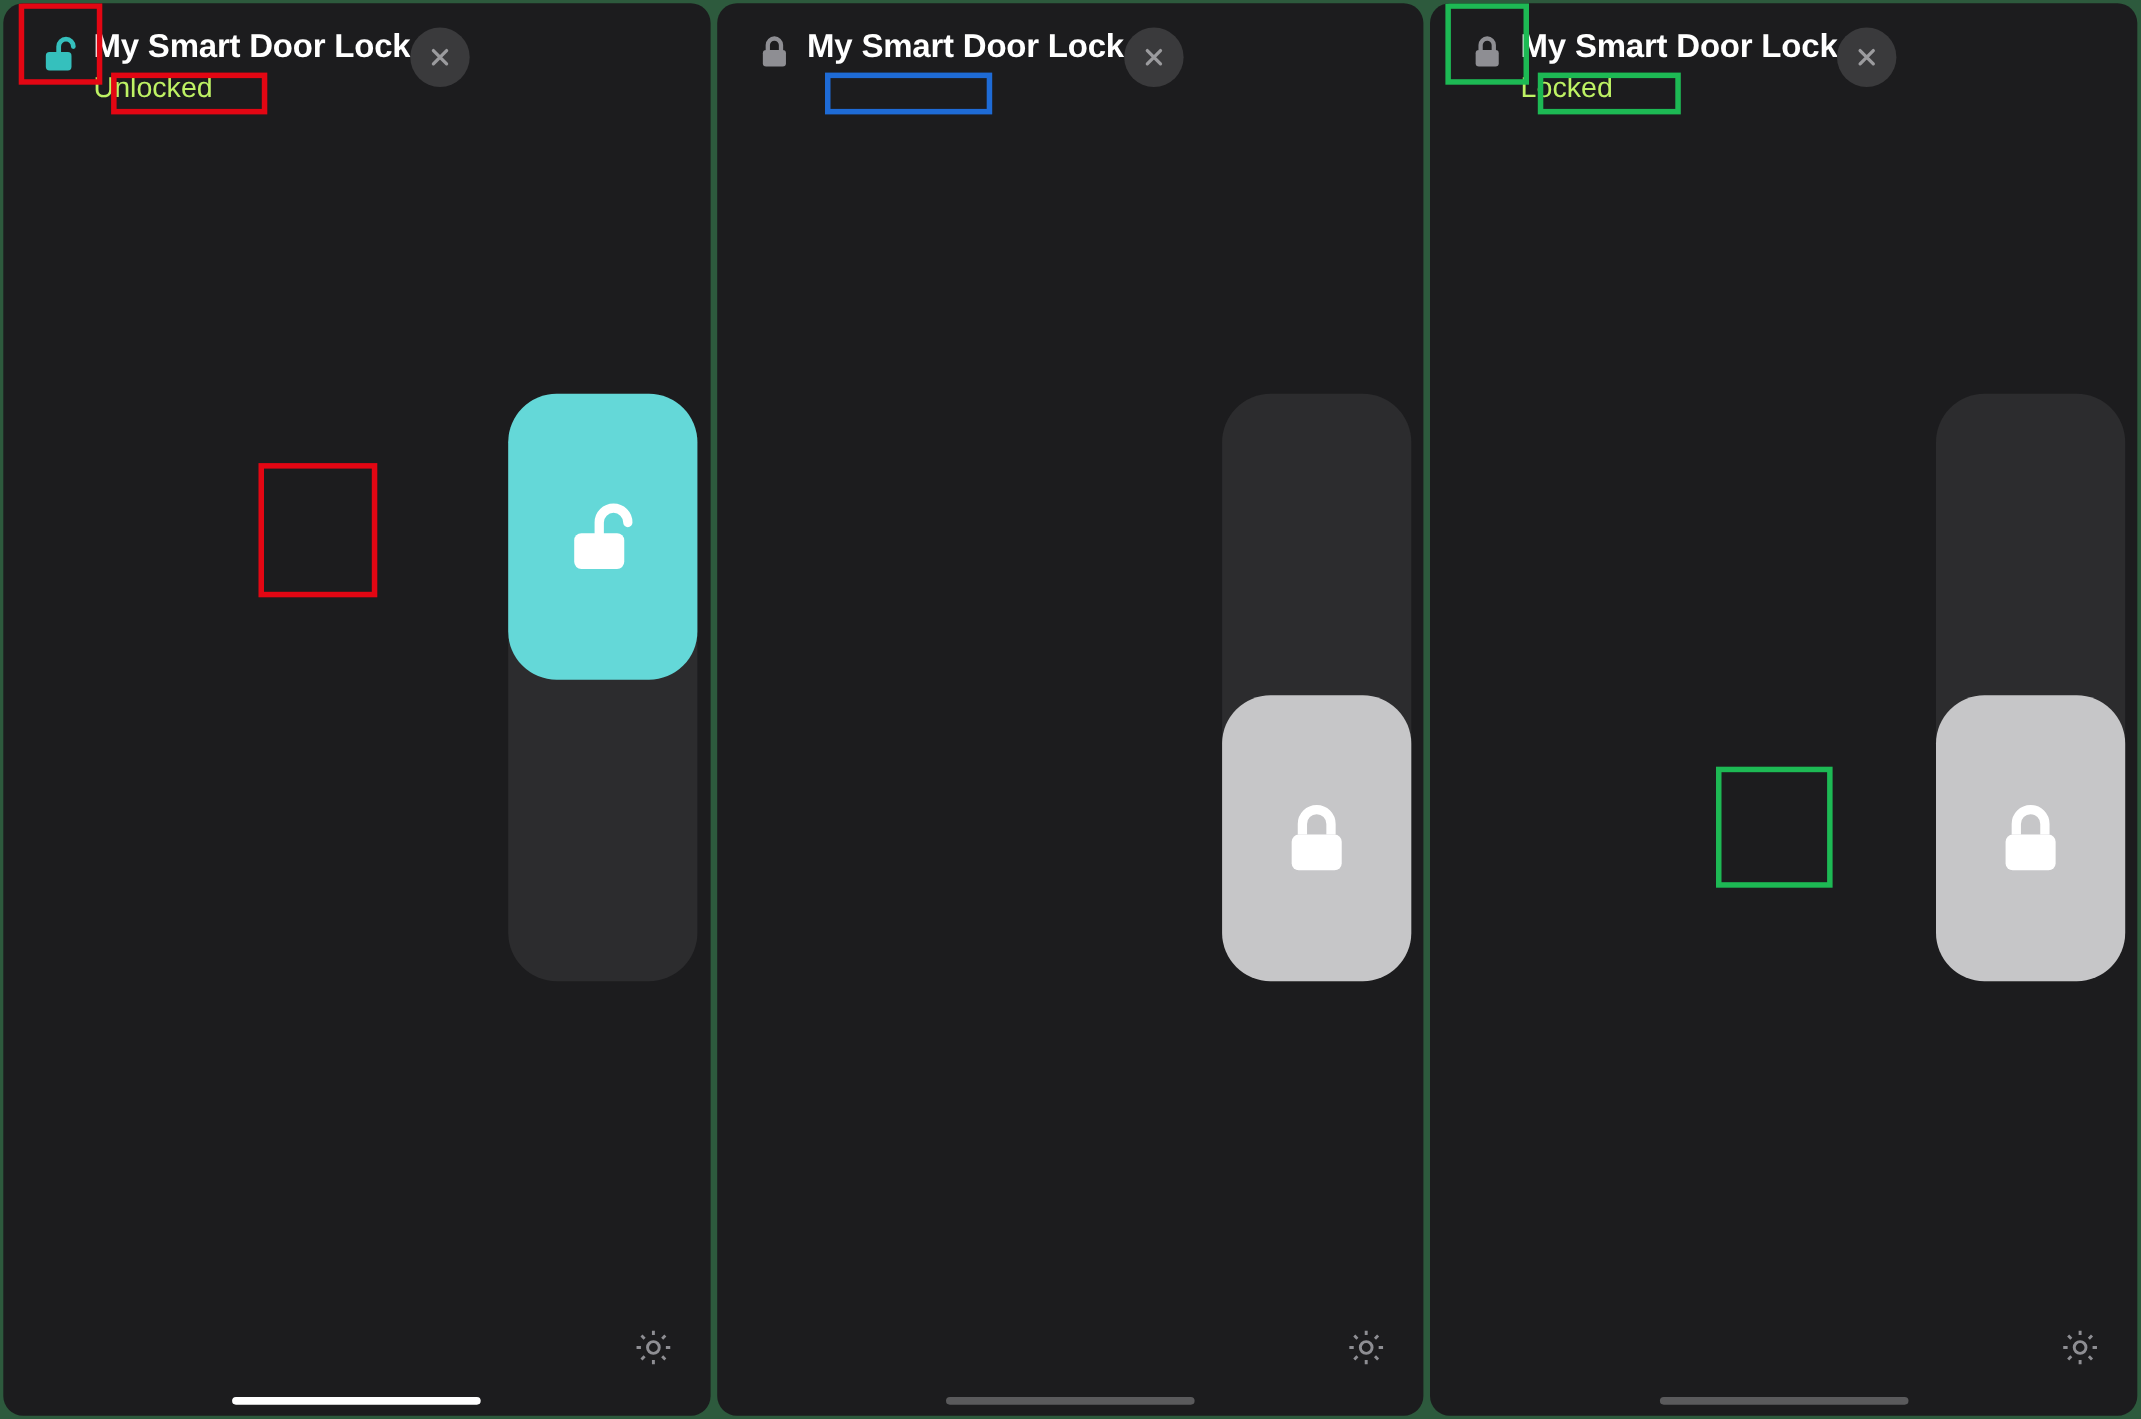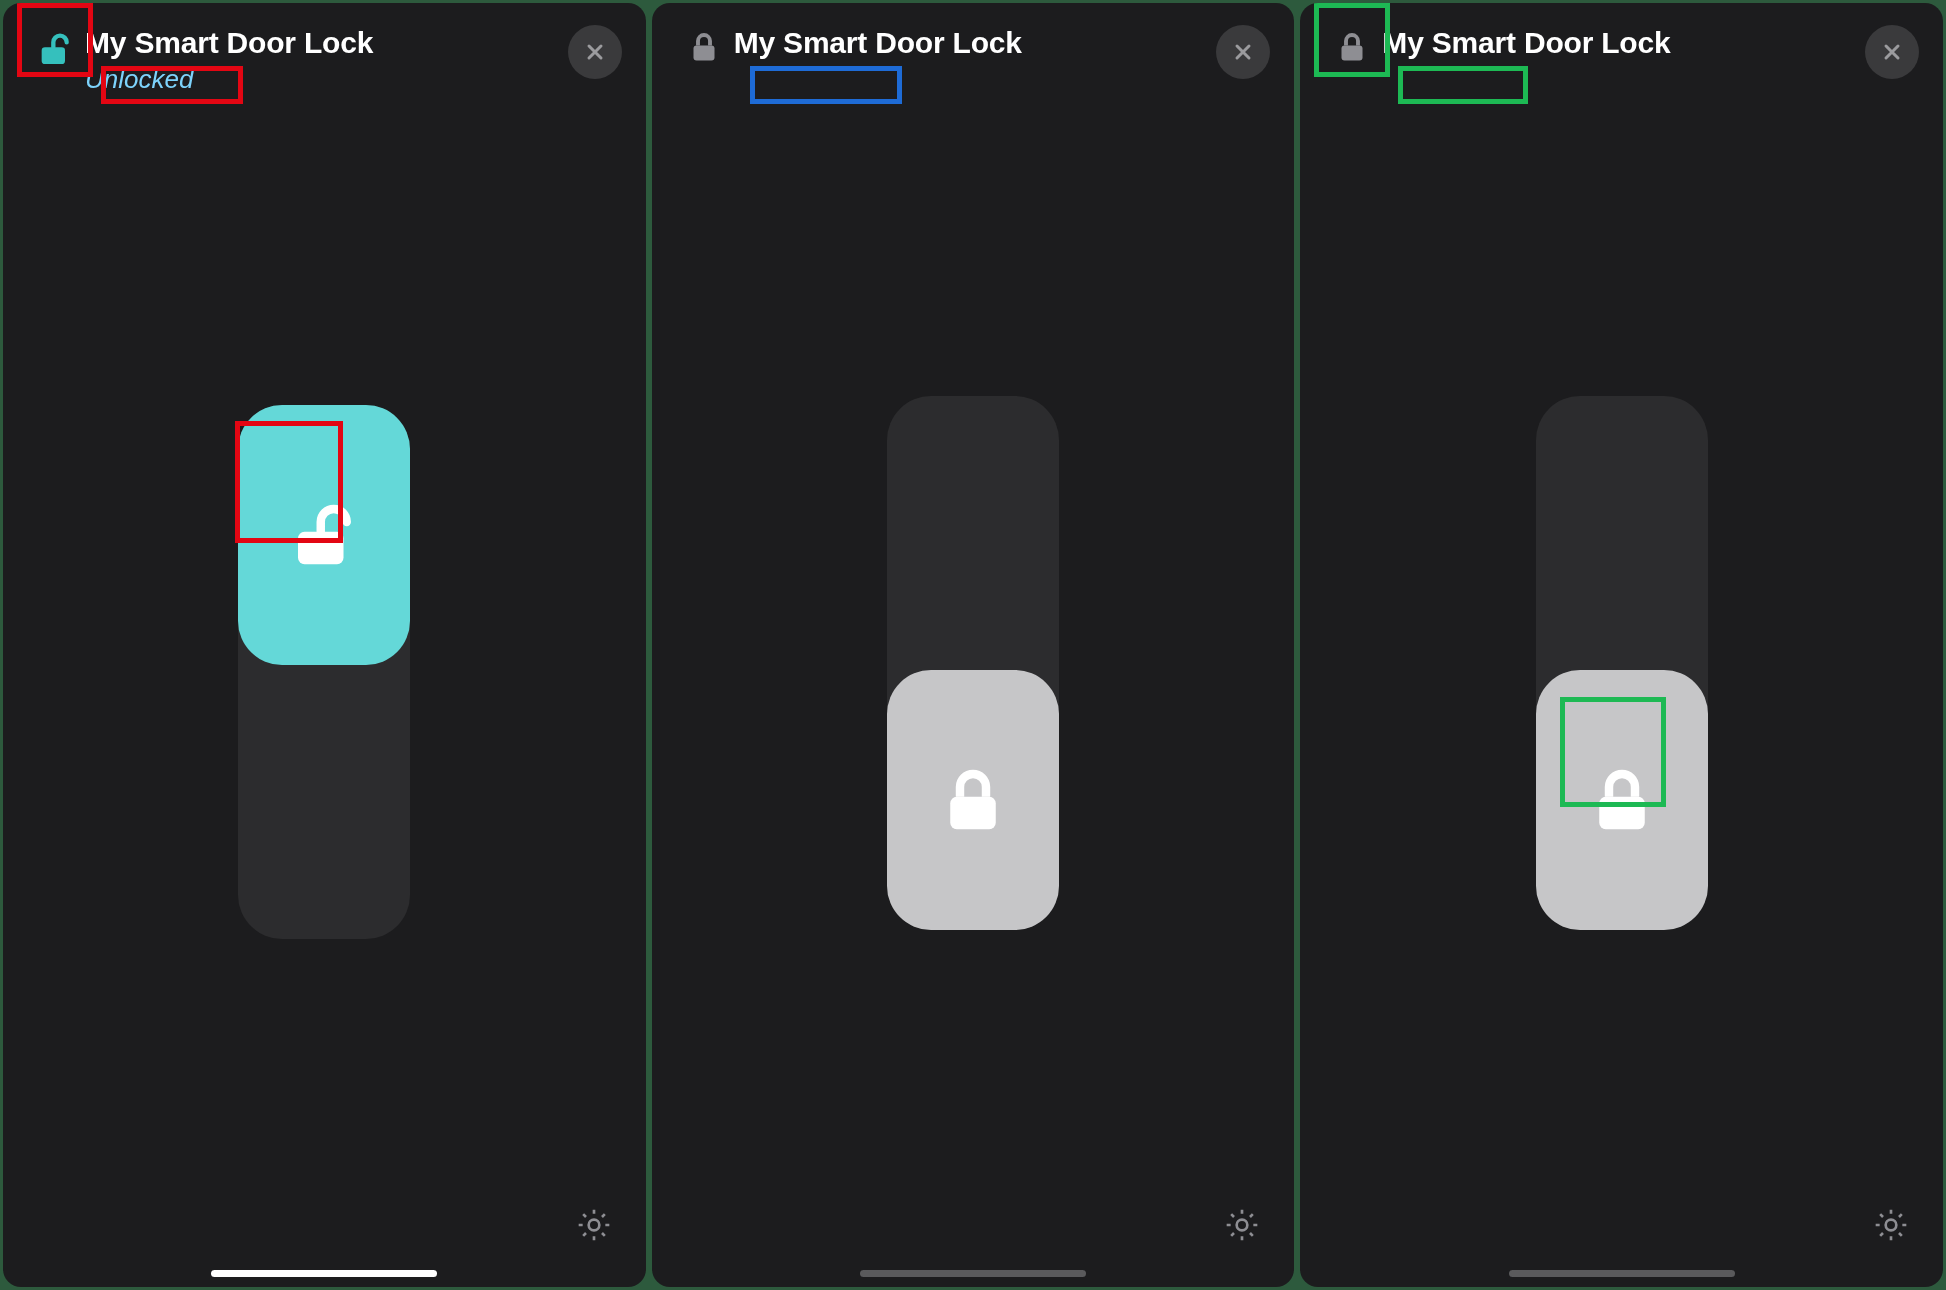--- a/index.html
+++ b/index.html
@@ -11,21 +11,21 @@
     display: flex;
     gap: 6px;
     padding: 3px;
   }
   .panel {
     flex: 1;
     background: #1c1c1e;
     border-radius: 18px;
     position: relative;
     display: flex;
-    flex-direction: column;
+    flex-direction: row;
     overflow: hidden;
   }
   .header {
     display: flex;
     align-items: flex-start;
     padding: 22px 24px 0 24px;
     position: relative;
   }
   .header-icon-wrap {
     width: 56px;
@@ -40,26 +40,25 @@
     padding-left: 2px;
   }
   .device-title {
     color: #fff;
     font-size: 30px;
     font-weight: 600;
     line-height: 1.2;
     letter-spacing: -0.2px;
   }
   .device-status {
-    color: #7dd3fc;
+    color: #bef264;
     font-size: 26px;
     font-weight: 400;
     line-height: 1.3;
     margin-top: 2px;
-    font-style: italic;
   }
   .close-btn {
     width: 54px;
     height: 54px;
     border-radius: 50%;
     background: #3a3a3c;
     display: flex;
     align-items: center;
     justify-content: center;
     cursor: pointer;
@@ -253,20 +252,21 @@
 
   <div class="header">
     <div class="header-icon-wrap">
       <svg viewBox="0 0 24 24" width="36" height="36" fill="none">
           <rect x="5" y="11" width="14" height="10" rx="2" fill="#8e8e93"></rect>
           <path d="M8 11 V8 a4 4 0 0 1 8 0 V11" stroke="#8e8e93" stroke-width="2.6" fill="none"></path>
         </svg>
     </div>
     <div class="header-text">
       <div class="device-title">My Smart Door Lock</div>
+      <div class="device-status">Locked</div>
     </div>
     <div class="close-btn">
       <span class="close-x">
         <svg viewBox="0 0 24 24" width="24" height="24">
             <path d="M6 6 L18 18 M18 6 L6 18" stroke="#9b9b9e" stroke-width="3" stroke-linecap="round"></path>
           </svg>
       </span>
     </div>
   </div>
 

